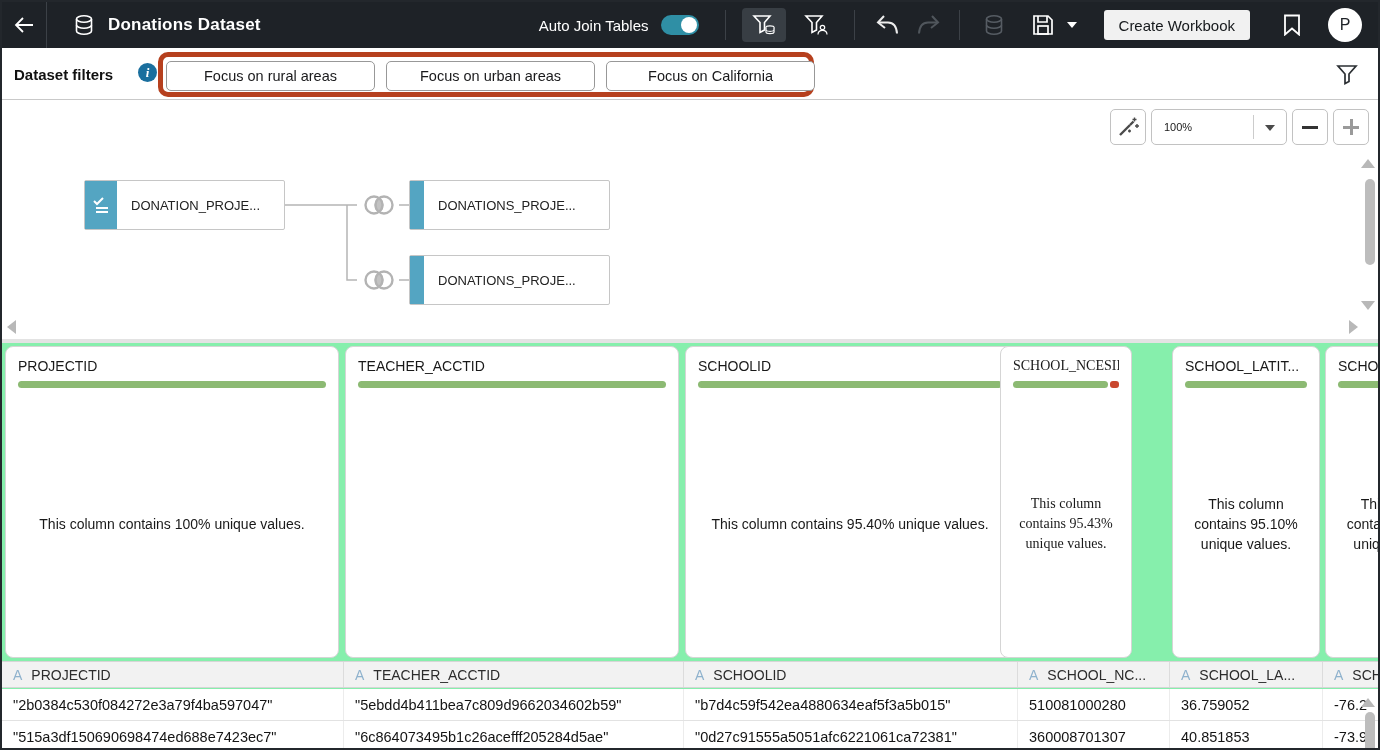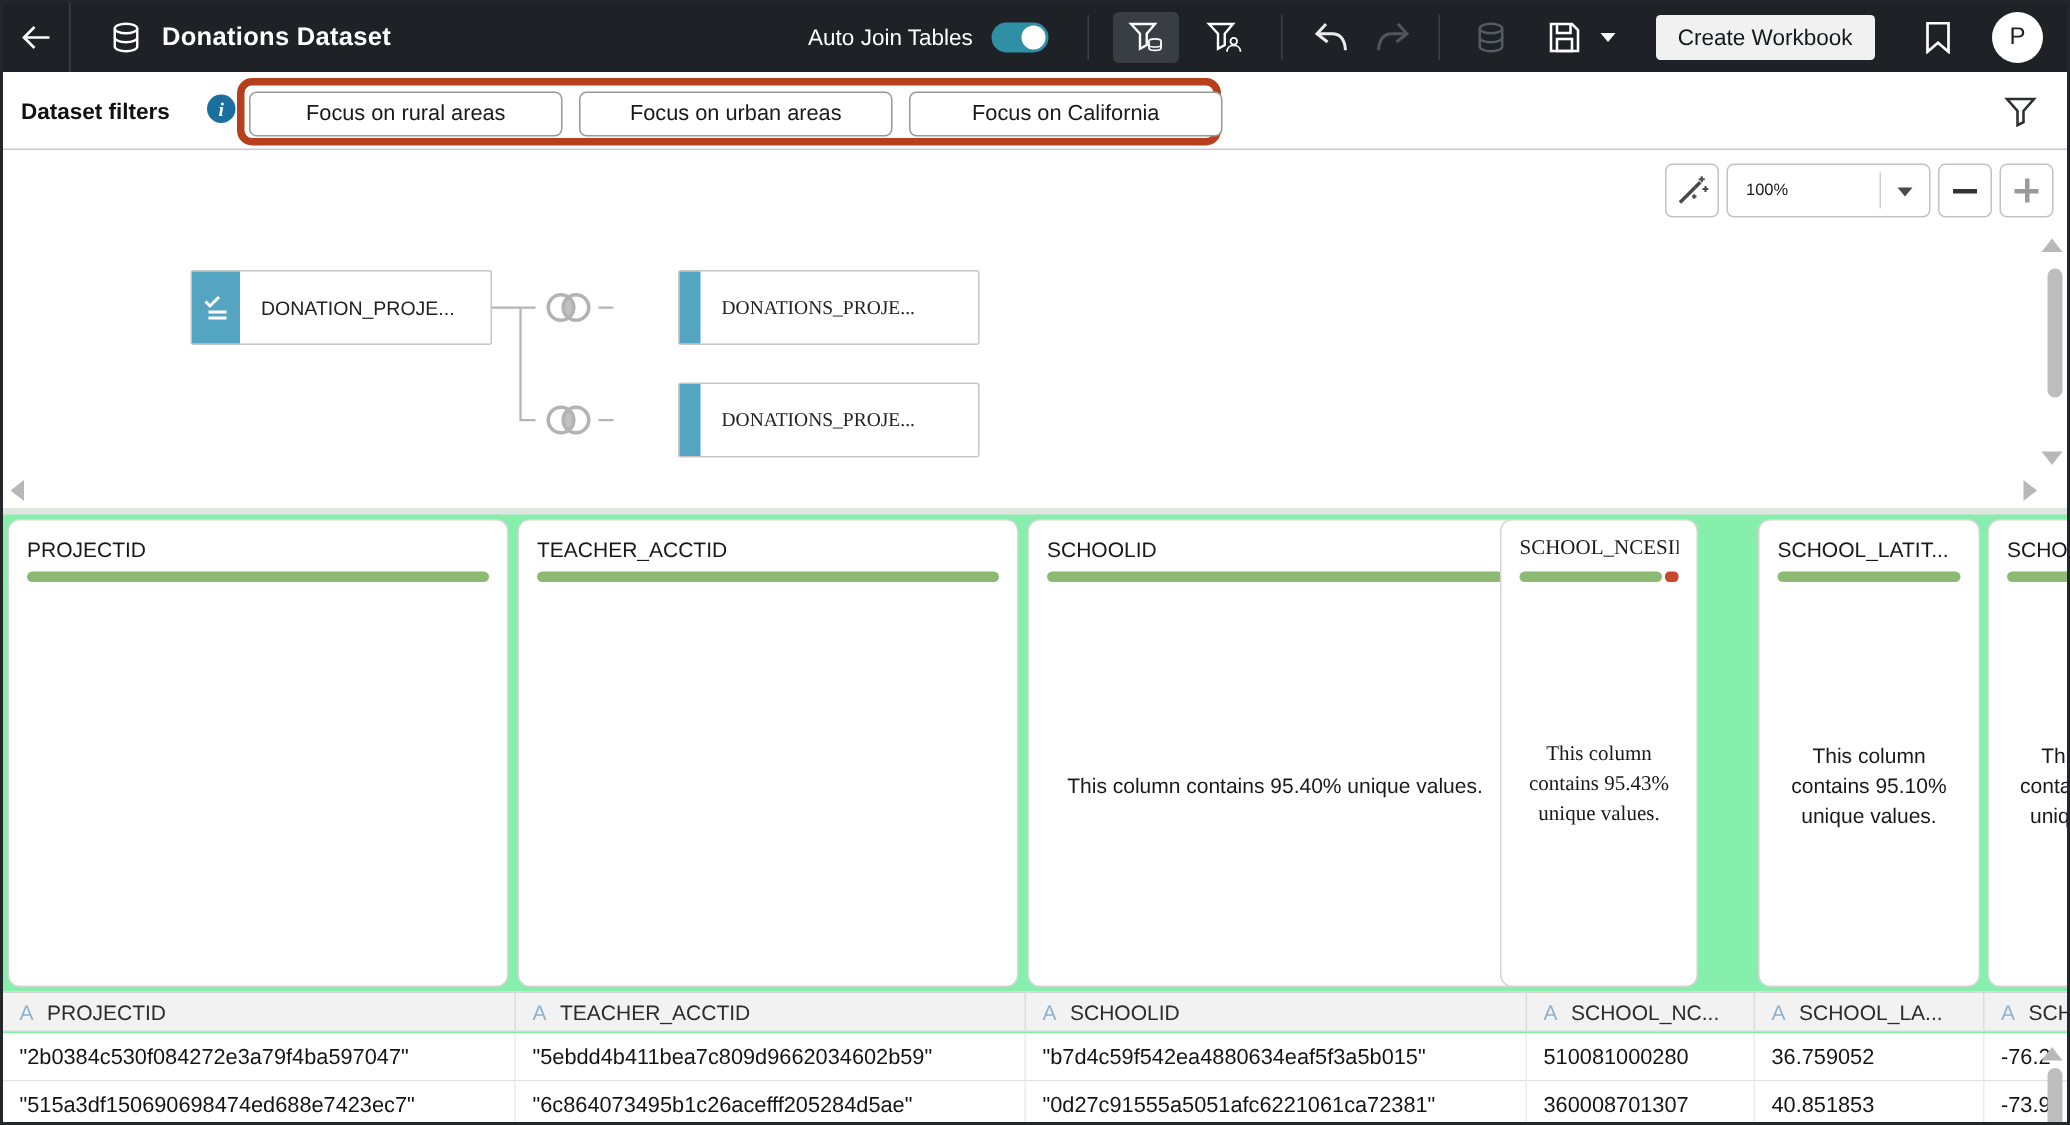--- a/index.html
+++ b/index.html
@@ -44,27 +44,27 @@
   .zb-btn { width:36px; height:36px; border:1px solid #c2c2c2; border-radius:5px; background:#fff; display:flex; align-items:center; justify-content:center; }
   .zb-combo { width:136px; height:36px; border:1px solid #c2c2c2; border-radius:5px; background:#fff; display:flex; align-items:center; position:relative; }
   .zb-combo .pct { padding-left:12px; font-size:11px; color:#1a1a1a; }
   .zb-combo .sep { position:absolute; right:32px; top:5px; bottom:5px; width:1px; background:#cccccc; }
   .zb-combo .caret { position:absolute; right:11px; top:15px; width:0; height:0; border-left:5px solid transparent; border-right:5px solid transparent; border-top:6px solid #4a4a4a; }
   .minus-glyph { width:16px; height:3px; background:#333; }
   .plus-glyph { position:relative; width:16px; height:16px; }
   .plus-glyph::before { content:""; position:absolute; top:6.5px; left:0; width:16px; height:3px; background:#9a9a9a; }
   .plus-glyph::after { content:""; position:absolute; left:6.5px; top:0; width:3px; height:16px; background:#9a9a9a; }
 
-  .node { position:absolute; width:201px; height:50px; background:#fff; border:1px solid #c6c6c6; border-radius:2px; display:flex; align-items:center;margin-left:43px; }
+  .node { position:absolute; width:201px; height:50px; background:#fff; border:1px solid #c6c6c6; border-radius:2px; display:flex; align-items:center; }
   .node .bar { position:absolute; left:0; top:0; bottom:0; width:14px; background:#54a5c2; }
   .node .bar.wide { width:32px; display:flex; align-items:center; justify-content:center; }
   .node .label { font-size:13px; color:#222; white-space:nowrap; overflow:hidden; }
   .node1 { left:82px; top:79px; } .node1 .label { margin-left:46px; }
   .node2 { left:407px; top:79px; } .node3 { left:407px; top:154px; }
-  .node2 .label, .node3 .label { margin-left:28px;font-family:Liberation Serif, serif; }
+  .node2 .label, .node3 .label { margin-left:28px; }
   .join-icon { position:absolute; width:44px; height:30px; }
   .join1 { left:355px; top:89px; } .join2 { left:355px; top:164px; }
 
   .vscroll-thumb { position:absolute; right:3px; top:78px; width:10px; height:86px; background:#bdbdbd; border-radius:5px; }
   .tri { position:absolute; width:0; height:0; }
   .tri.up { border-left:7px solid transparent; border-right:7px solid transparent; border-bottom:9px solid #b8b8b8; right:3px; top:58px; }
   .tri.down { border-left:7px solid transparent; border-right:7px solid transparent; border-top:9px solid #b8b8b8; right:3px; top:200px; }
   .tri.left { border-top:7px solid transparent; border-bottom:7px solid transparent; border-right:9px solid #b8b8b8; left:5px; top:219px; }
   .tri.right { border-top:7px solid transparent; border-bottom:7px solid transparent; border-left:9px solid #b8b8b8; right:20px; top:219px; }
 
@@ -272,20 +272,21 @@
     <div class="tri right"></div>
   </div>
 
   <div class="data-panel">
 
     <div class="card card1">
       <div class="ctitle">PROJECTID</div>
       <div class="qbar">
           <div class="green"></div>
         </div>
+      <div class="qtext">This column contains 100% unique values.</div>
     </div>
     <div class="card card2">
       <div class="ctitle">TEACHER_ACCTID</div>
       <div class="qbar">
           <div class="green"></div>
         </div>
     </div>
     <div class="card card3">
       <div class="ctitle">SCHOOLID</div>
       <div class="qbar">

